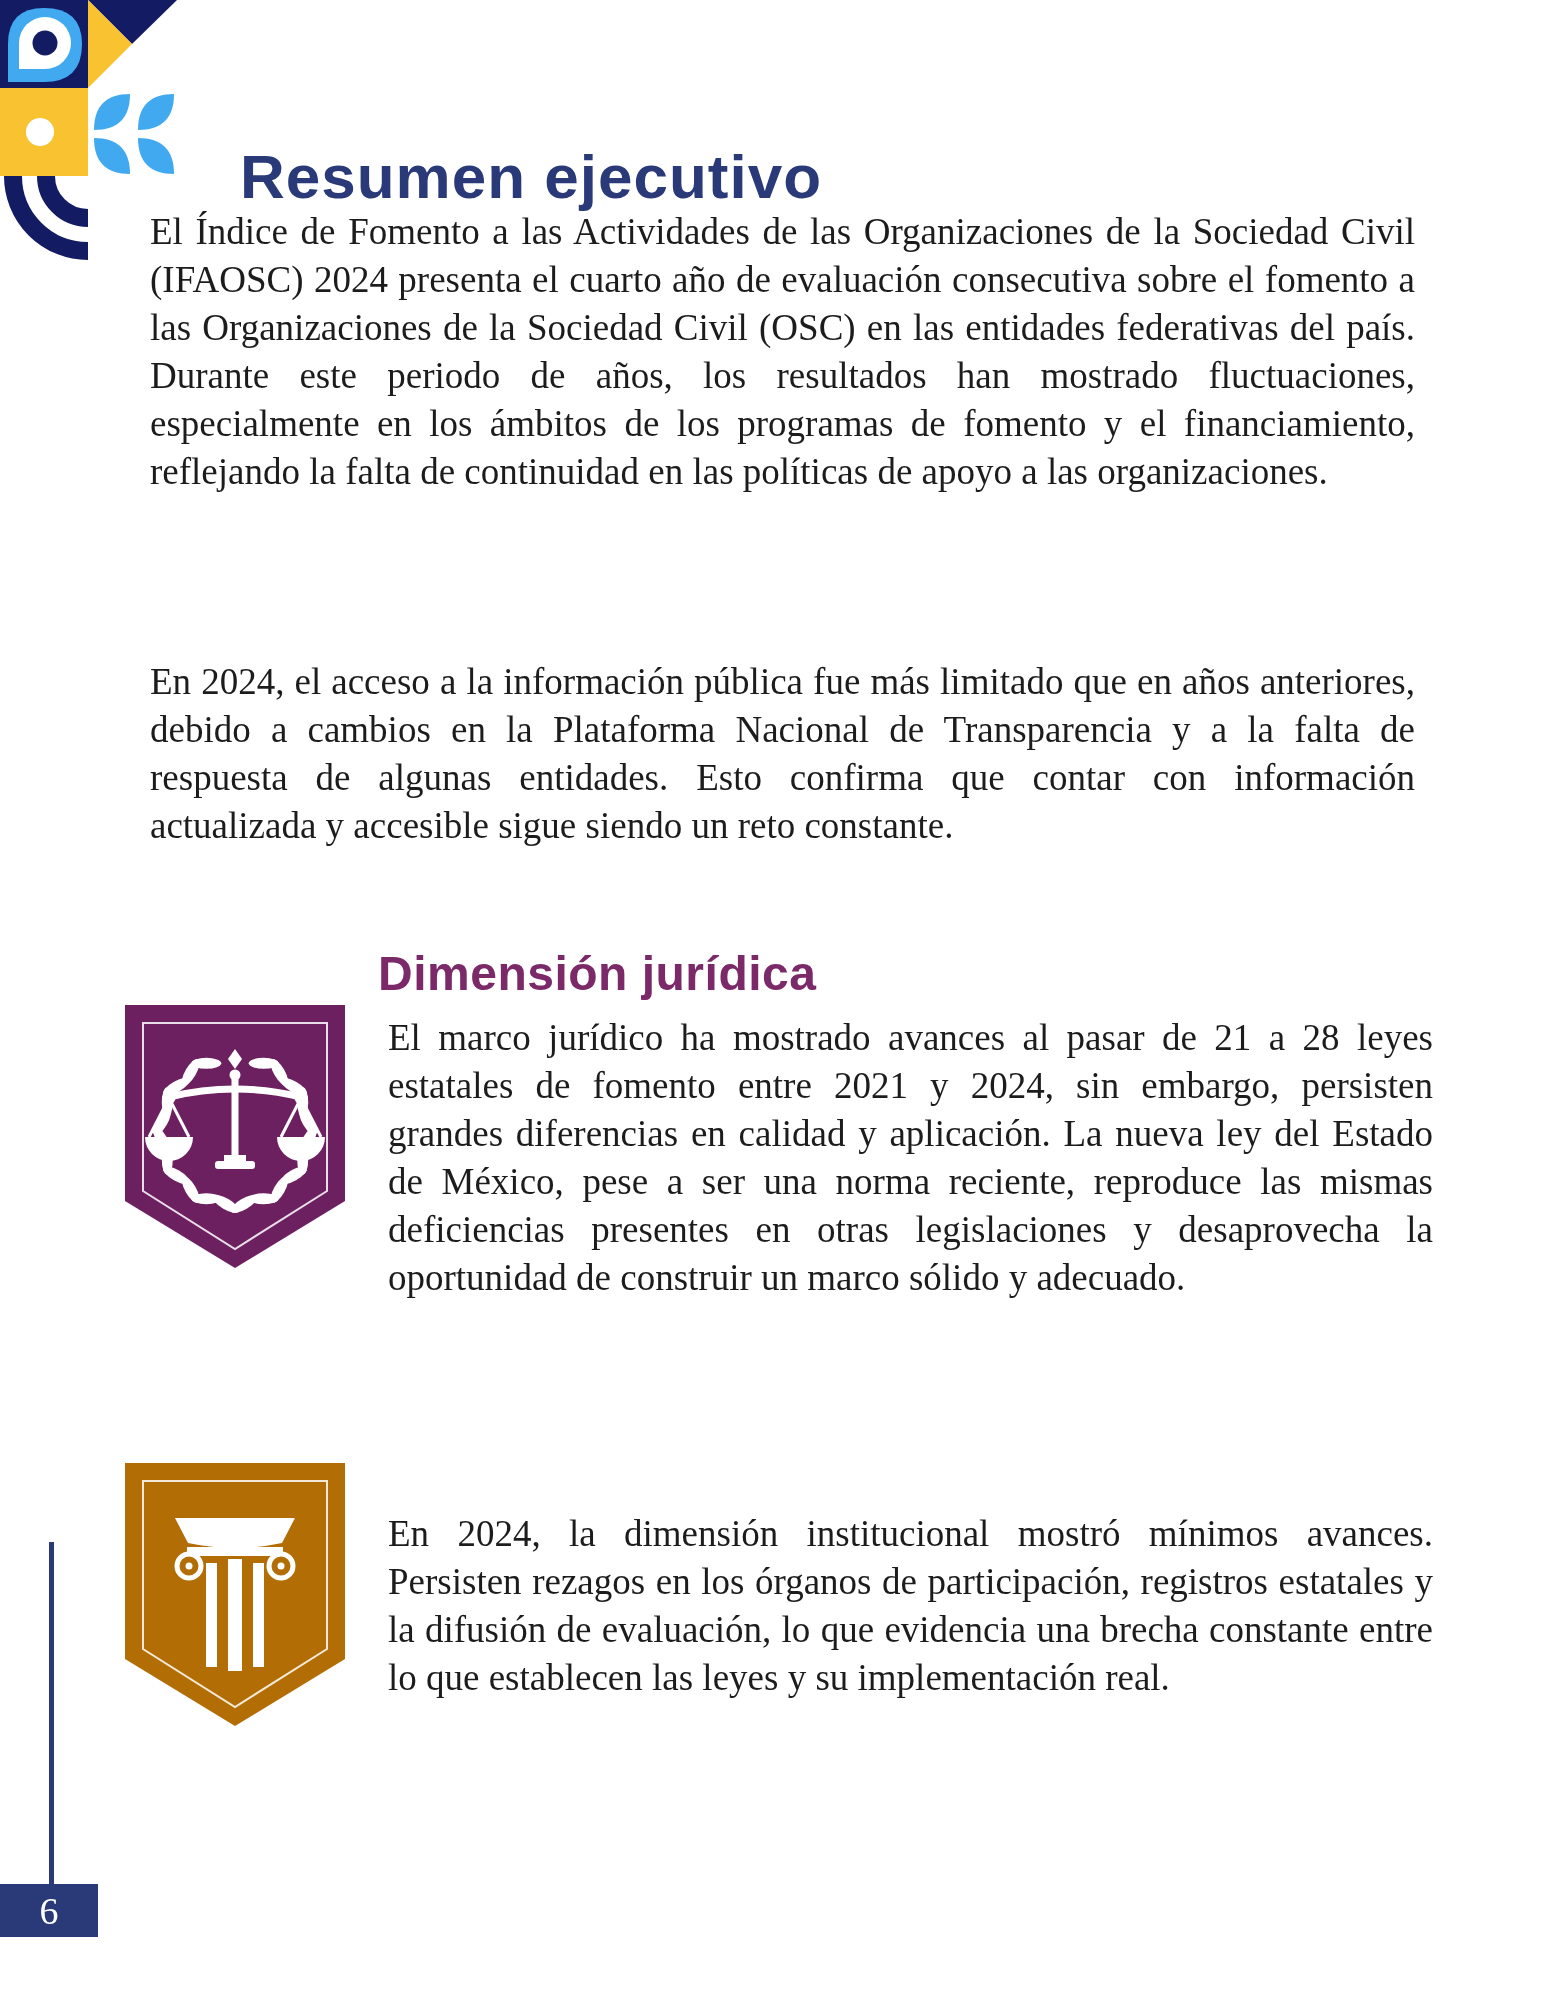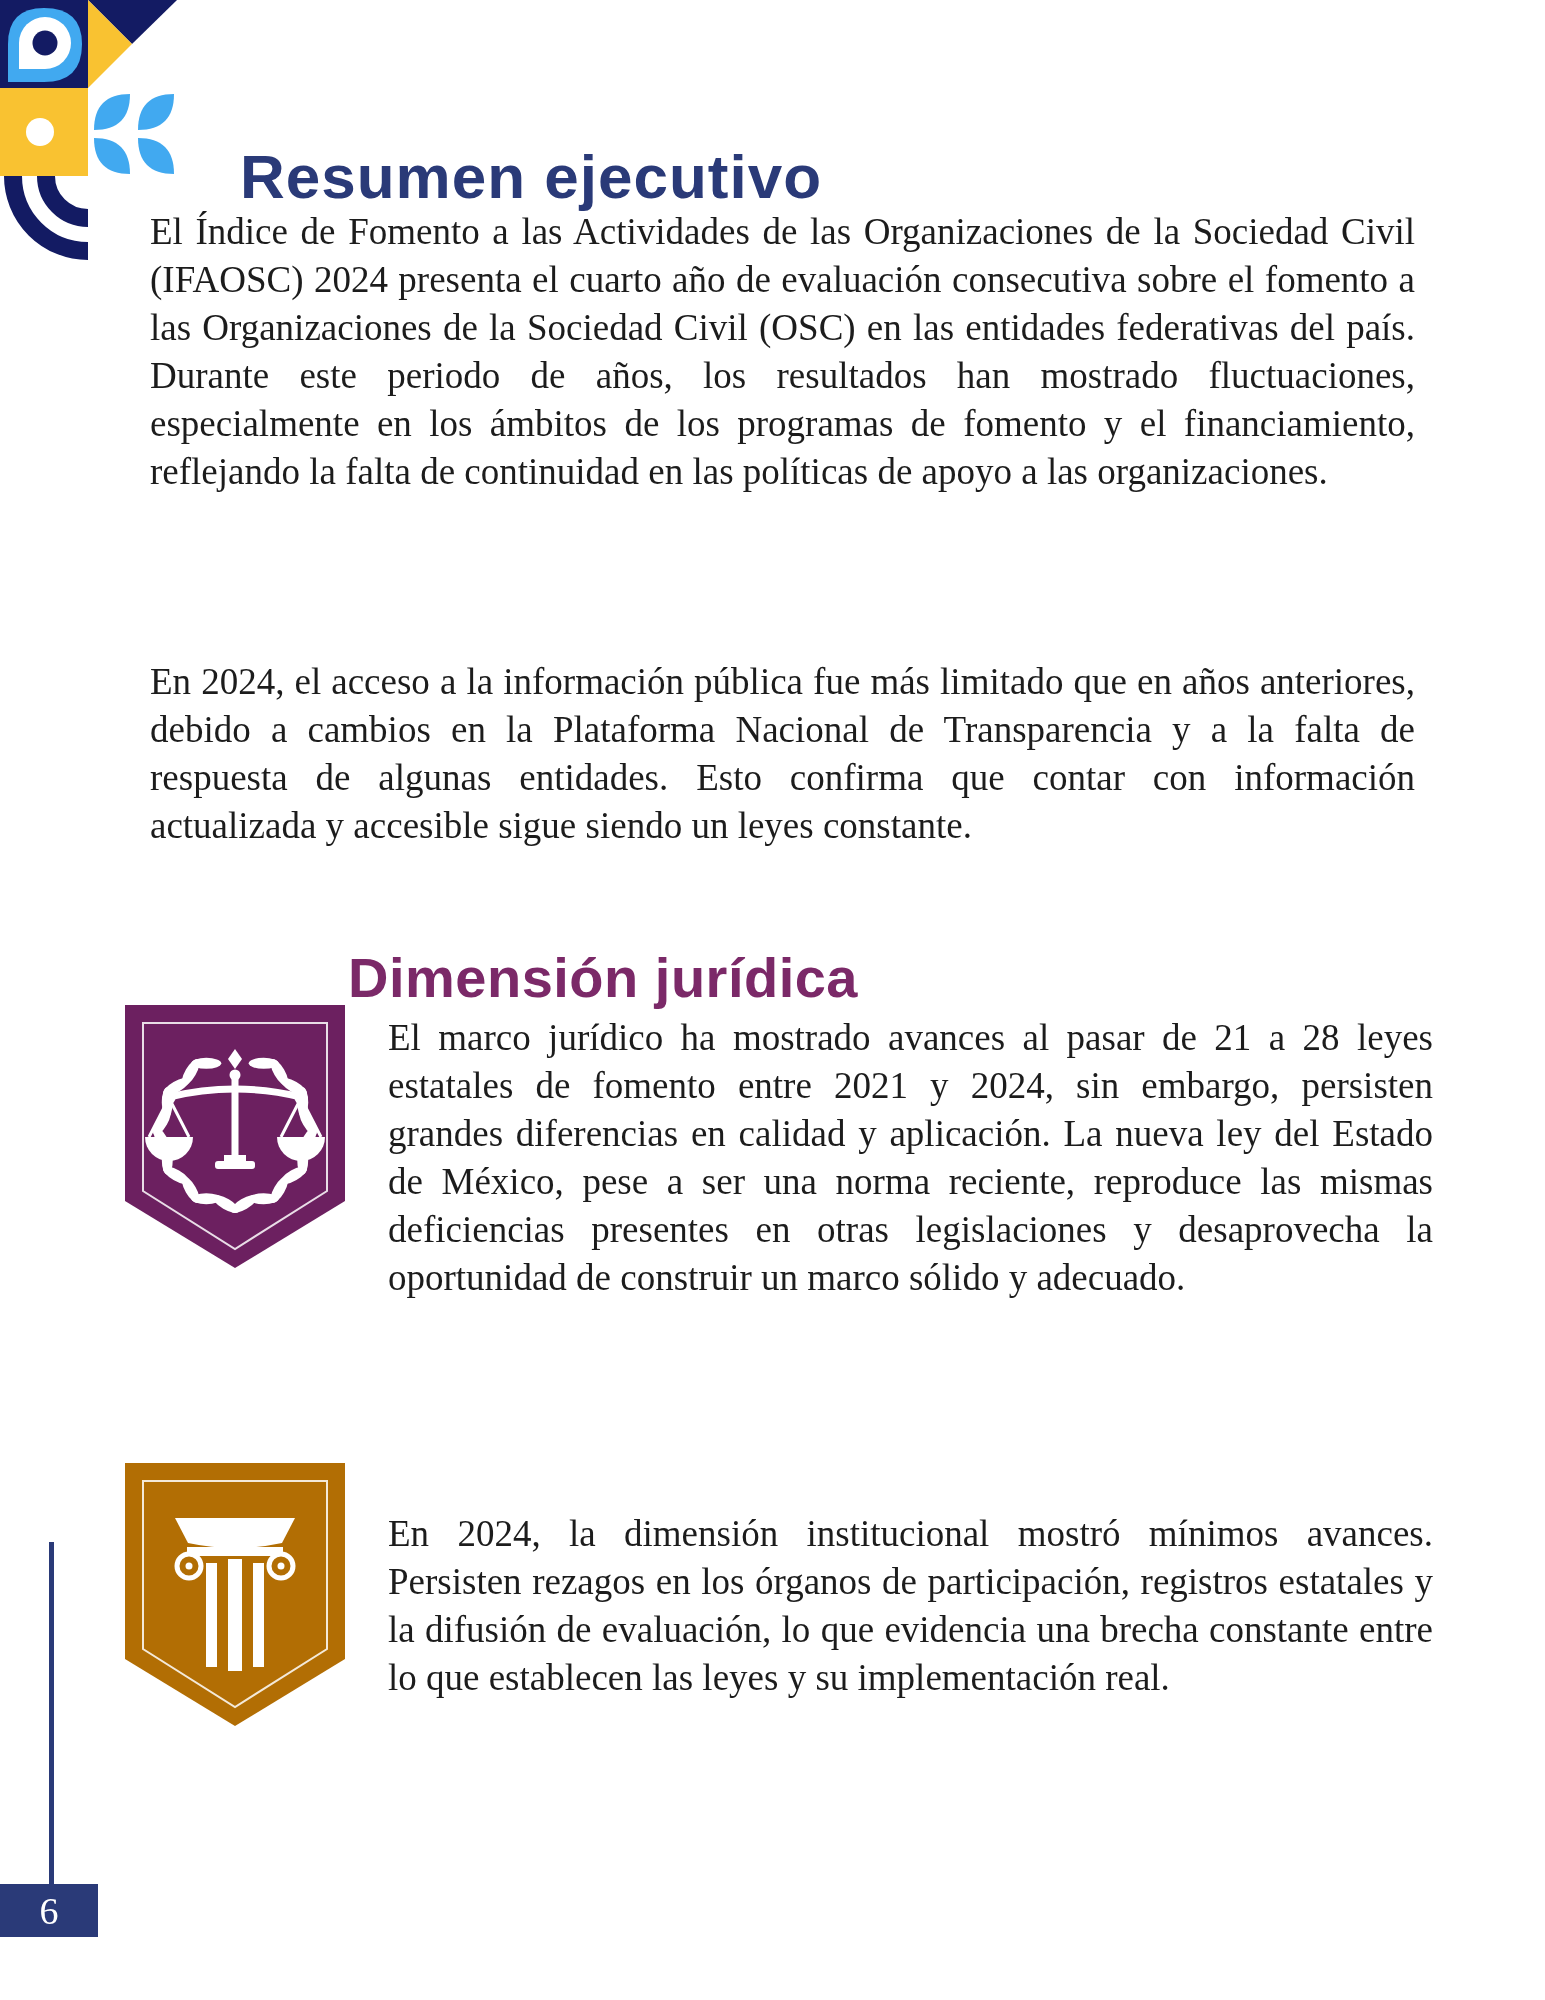--- a/index.html
+++ b/index.html
@@ -5,22 +5,22 @@
   html,body{margin:0;padding:0;background:#ffffff;}
   .page{position:relative;width:1545px;height:2000px;background:#ffffff;overflow:hidden;
         font-family:"Liberation Serif", serif;color:#1c1c1c;}
   .abs{position:absolute;}
   .title{left:240px;top:146px;font-family:"Liberation Sans",sans-serif;
          font-weight:bold;font-size:62px;line-height:1;color:#2A3A78;letter-spacing:1px;}
   .bodytext{font-size:37px;line-height:48px;text-align:justify;color:#1c1c1c;}
   .intro{left:150px;width:1265px;}
   .p1{top:208px;}
   .p2{top:658px;}
-  .section-heading{left:348px;font-family:"Liberation Sans",sans-serif;font-weight:bold;
-                   font-size:56px;line-height:1;letter-spacing:0.5px;}
+  .section-heading{left:378px;font-family:"Liberation Sans",sans-serif;font-weight:bold;
+                   font-size:48px;line-height:1;letter-spacing:0.5px;}
   .accent-purple{color:#7B2968;top:950px;}
   .accent-gold{color:#B5720C;top:1435px;}
   .section-body{left:388px;width:1045px;}
   .sb1{top:1014px;}
   .sb2{top:1510px;}
   .badge{left:125px;width:220px;height:263px;}
   .badge1{top:1005px;}
   .badge2{top:1463px;}
   .vline{left:49px;top:1542px;width:5px;height:342px;background:#2A3A78;}
   .pagebox{left:0;top:1884px;width:98px;height:53px;background:#2A3A78;
@@ -57,21 +57,21 @@
     </g>
     <g fill="none" stroke="#131B63" stroke-width="18">
       <path d="M13,176 A75,75 0 0 0 88,251"></path>
       <path d="M46,176 A42,42 0 0 0 88,218"></path>
     </g>
   </svg>
 
   <div class="abs title">Resumen ejecutivo</div>
 
   <div class="abs bodytext intro p1">El Índice de Fomento a las Actividades de las Organizaciones de la Sociedad Civil (IFAOSC) 2024 presenta el cuarto año de evaluación consecutiva sobre el fomento a las Organizaciones de la Sociedad Civil (OSC) en las entidades federativas del país. Durante este periodo de años, los resultados han mostrado fluctuaciones, especialmente en los ámbitos de los programas de fomento y el financiamiento, reflejando la falta de continuidad en las políticas de apoyo a las organizaciones.</div>
-  <div class="abs bodytext intro p2">En 2024, el acceso a la información pública fue más limitado que en años anteriores, debido a cambios en la Plataforma Nacional de Transparencia y a la falta de respuesta de algunas entidades. Esto confirma que contar con información actualizada y accesible sigue siendo un leyes constante.</div>
+  <div class="abs bodytext intro p2">En 2024, el acceso a la información pública fue más limitado que en años anteriores, debido a cambios en la Plataforma Nacional de Transparencia y a la falta de respuesta de algunas entidades. Esto confirma que contar con información actualizada y accesible sigue siendo un reto constante.</div>
 
   <div class="abs section-heading accent-purple">Dimensión jurídica</div>
   <div class="abs bodytext section-body sb1">El marco jurídico ha mostrado avances al pasar de 21 a 28 leyes estatales de fomento entre 2021 y 2024, sin embargo, persisten grandes diferencias en calidad y aplicación. La nueva ley del Estado de México, pese a ser una norma reciente, reproduce las mismas deficiencias presentes en otras legislaciones y desaprovecha la oportunidad de construir un marco sólido y adecuado.</div>
 
   <svg class="abs badge badge1" width="220" height="263" viewBox="0 0 220 263">
     <path fill="#6C2060" d="M0,0 H220 V196 L110,263 L0,196 Z"></path>
     <path d="M18,18 H202 V186 L110,244 L18,186 Z" fill="none" stroke="#ffffff" stroke-width="2" opacity="0.85"></path>
     <defs>
       <g id="lfp" fill="#ffffff">
         <ellipse cx="183" cy="117" rx="15" ry="5.5" transform="rotate(60 183 117)"></ellipse>

